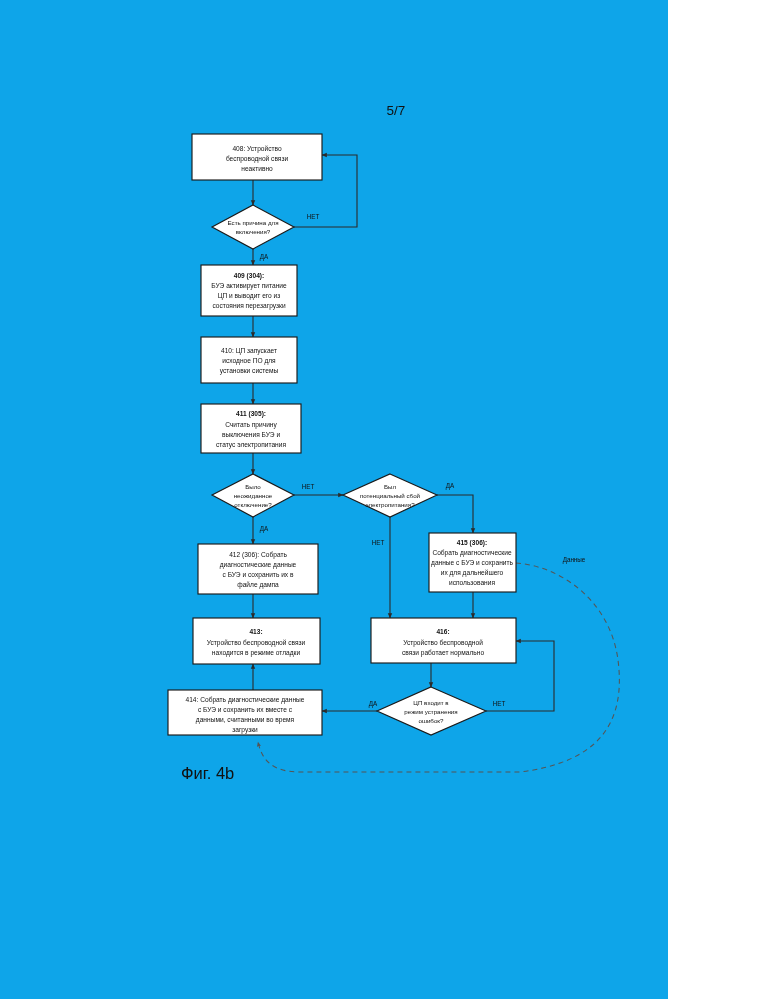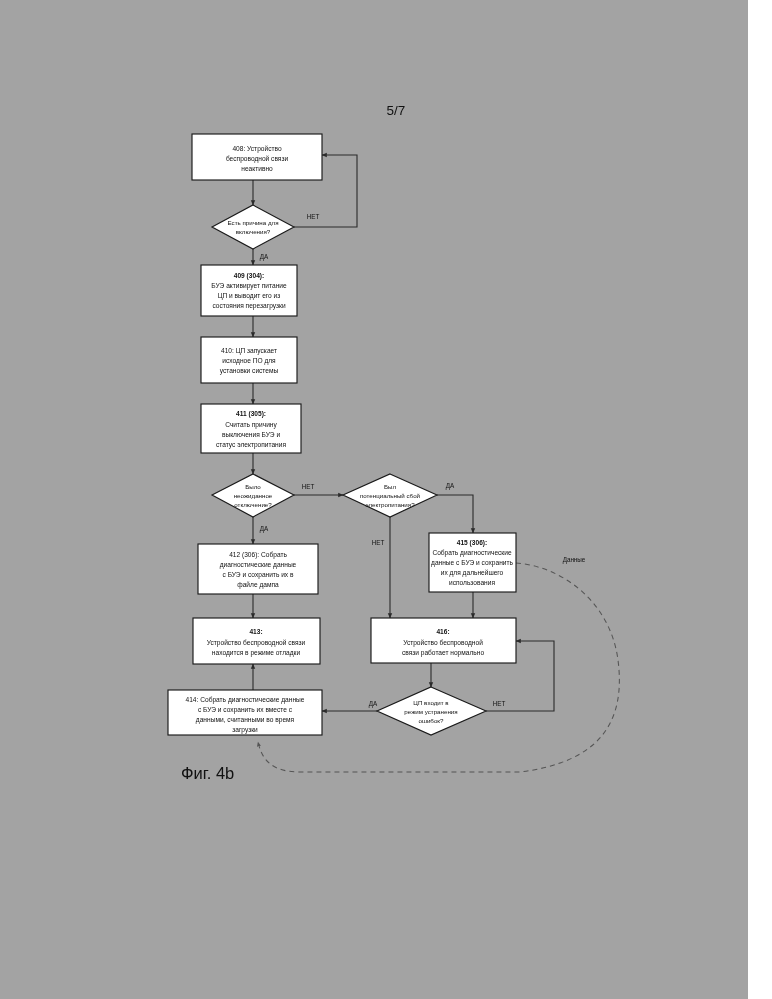--- a/index.html
+++ b/index.html
@@ -9,23 +9,23 @@
   }
   body {
     width: 772px;
     height: 999px;
     font-family: "Liberation Sans", sans-serif;
     color: #000000;
     overflow: hidden;
   }
   #sheet {
     position: relative;
-    width: 748px;
+    width: 668px;
     height: 999px;
-    background: #a3a3a3;
+    background: #0ea5e9;
   }
   svg#flow {
     position: absolute;
     top: 0;
     left: 0;
     width: 772px;
     height: 999px;
   }
   .shape-fill {
     fill: #ffffff;

